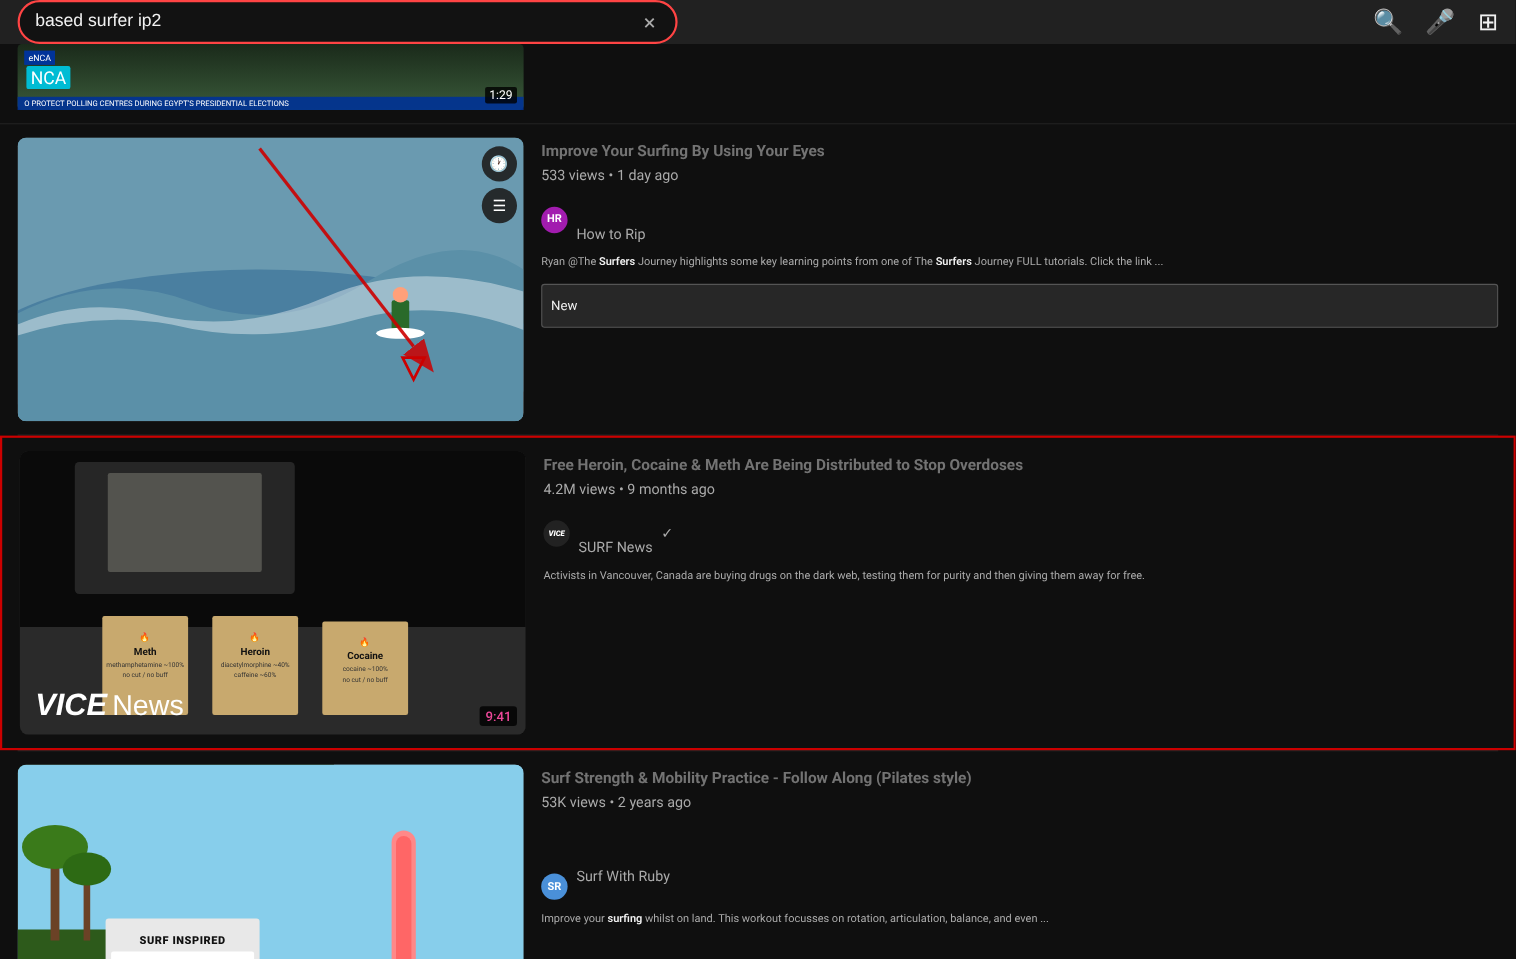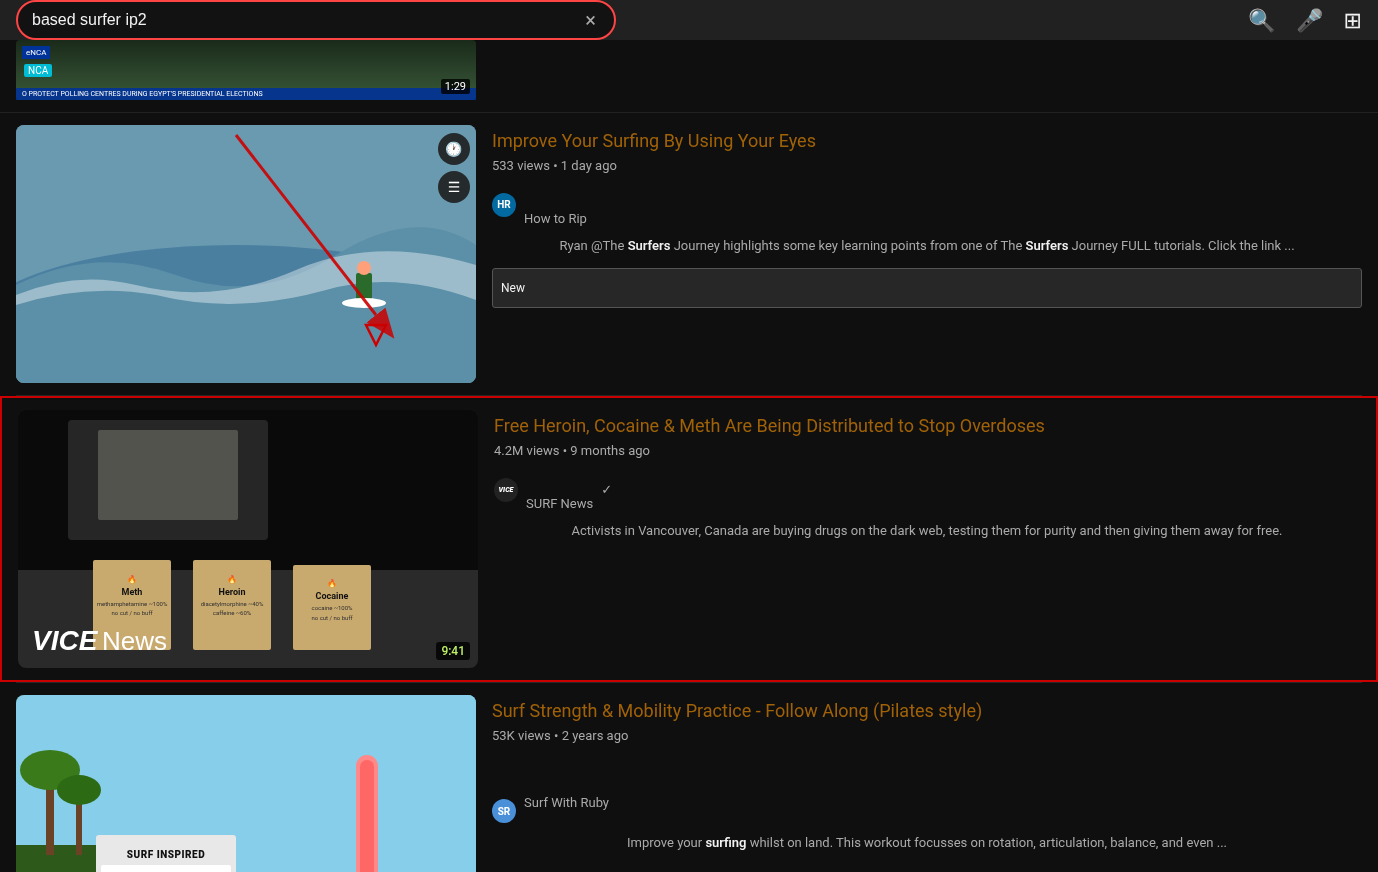--- a/index.html
+++ b/index.html
@@ -126,21 +126,21 @@
       align-items: center;
       justify-content: center;
       position: relative;
     }
 
     .duration-badge {
       position: absolute;
       bottom: 8px;
       right: 8px;
       background: rgba(0,0,0,0.8);
-      color: #bef264;
+      color: #ec4899;
       font-size: 12px;
       font-weight: 500;
       padding: 2px 5px;
       border-radius: 3px;
     }
 
     
     .thumb-side-icons {
       position: absolute;
       right: 6px;
@@ -166,23 +166,23 @@
     
     .video-info {
       flex: 1;
       display: flex;
       flex-direction: column;
       gap: 6px;
       padding-top: 4px;
     }
 
     .video-title {
-      font-size: 18px;
-      font-weight: 400;
-      color: #a16207;
+      font-size: 14px;
+      font-weight: 700;
+      color: #737373;
       line-height: 1.3;
     }
 
     .video-meta {
       font-size: 13px;
       color: #aaa;
     }
 
     .channel-row {
       display: flex;
@@ -198,41 +198,40 @@
       background: #555;
       display: flex;
       align-items: center;
       justify-content: center;
       font-size: 10px;
       color: white;
       font-weight: bold;
       flex-shrink: 0;
     }
 
-    .channel-avatar.surf { background: #0369a1; }
+    .channel-avatar.surf { background: #a21caf; }
     .channel-avatar.vice { background: #222; color: white; font-size: 7px; font-weight: 900; }
     .channel-avatar.ruby { background: #4a90d9; margin-top: 46px; }
 
     .channel-name {
       font-size: 13px;
       color: #aaa;
       margin-top: 28px;
     }
 
     .verified-badge {
       color: #aaa;
       font-size: 13px;
     }
 
     .video-description {
-      font-size: 13px;
+      font-size: 10px;
       color: #aaa;
       line-height: 1.5;
       margin-top: 4px;
-      text-align: center;
     }
 
     .video-description strong {
       color: #f1f1f1;
       font-weight: 600;
     }
 
     .new-badge {
       display: inline-block;
       background: #272727;
@@ -262,21 +261,21 @@
       position: relative;
       display: flex;
       align-items: center;
       justify-content: space-between;
       padding: 4px 8px;
     }
 
     .partial-badge {
       background: #00bcd4;
       color: white;
-      font-size: 10px;
+      font-size: 16px;
       padding: 1px 4px;
       border-radius: 2px;
     }
 
     .partial-time {
       position: absolute;
       bottom: 6px;
       right: 6px;
       background: rgba(0,0,0,0.8);
       color: white;

